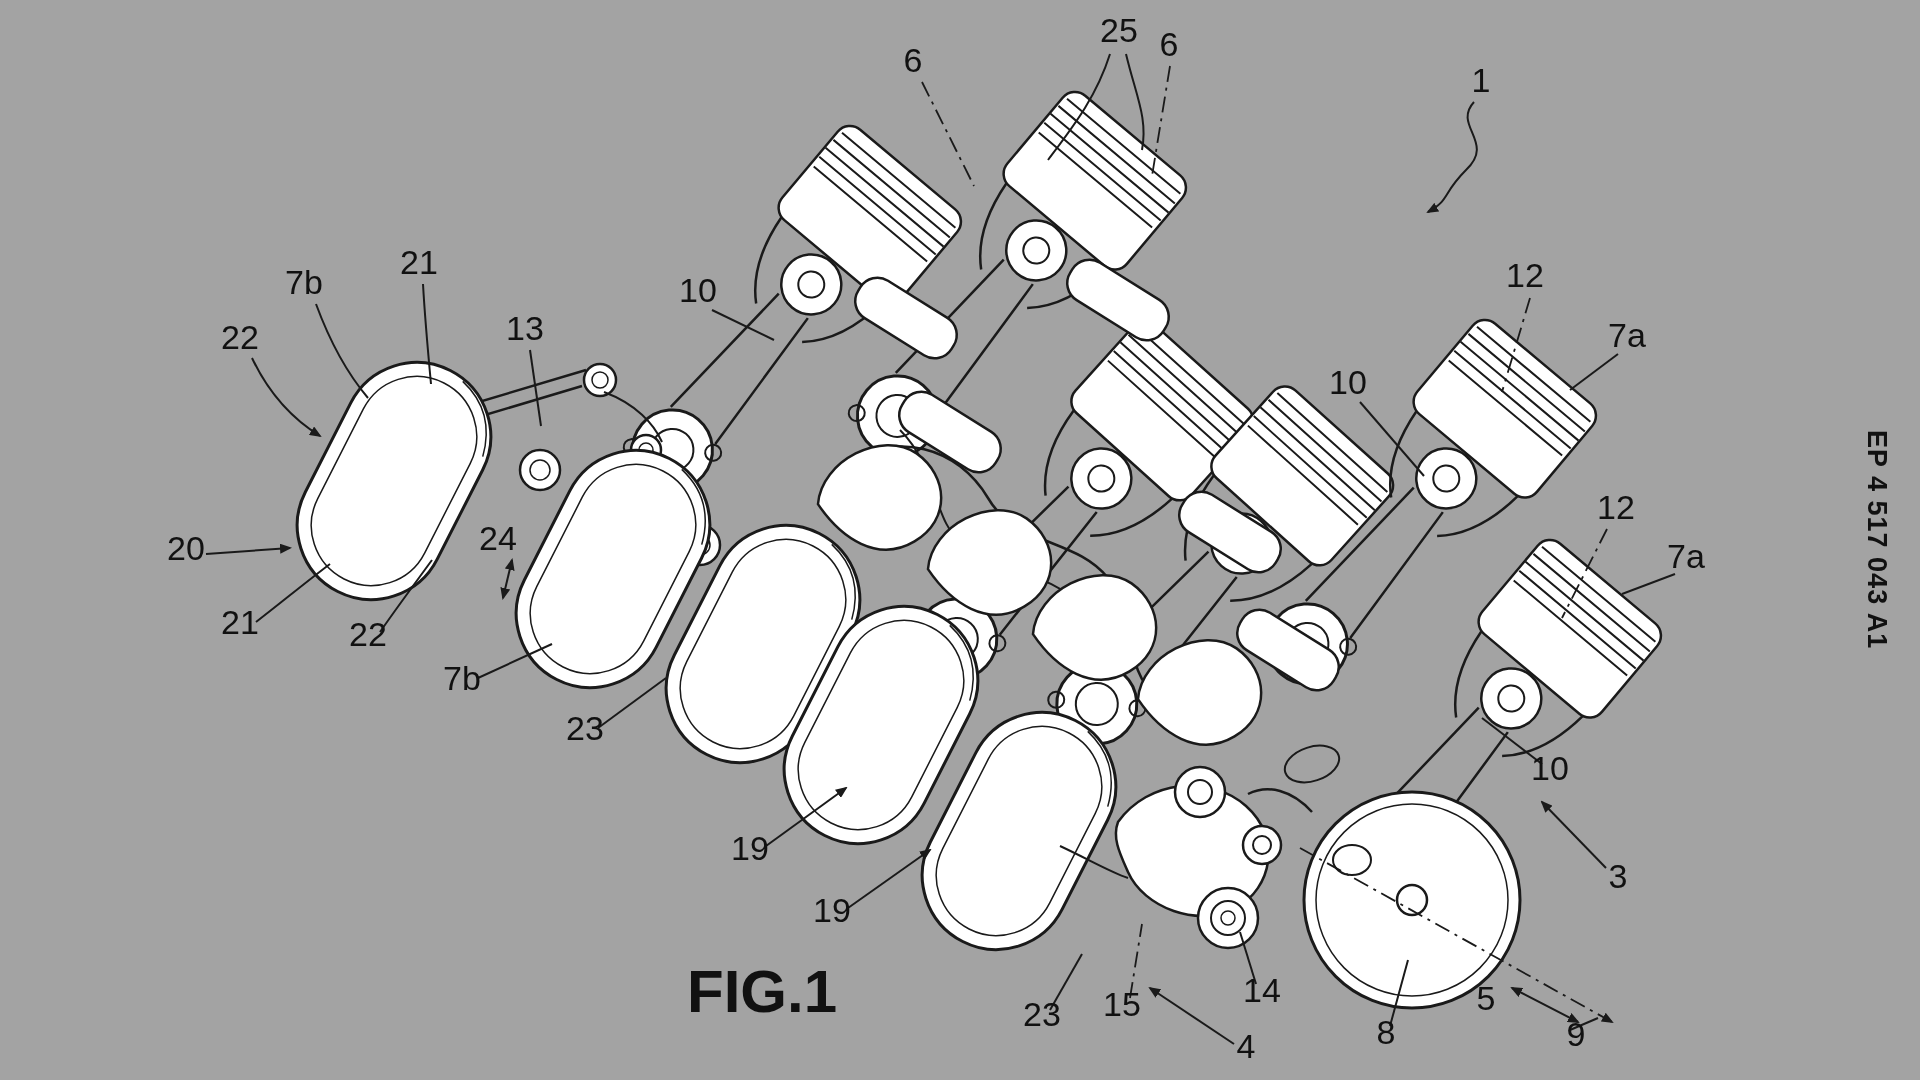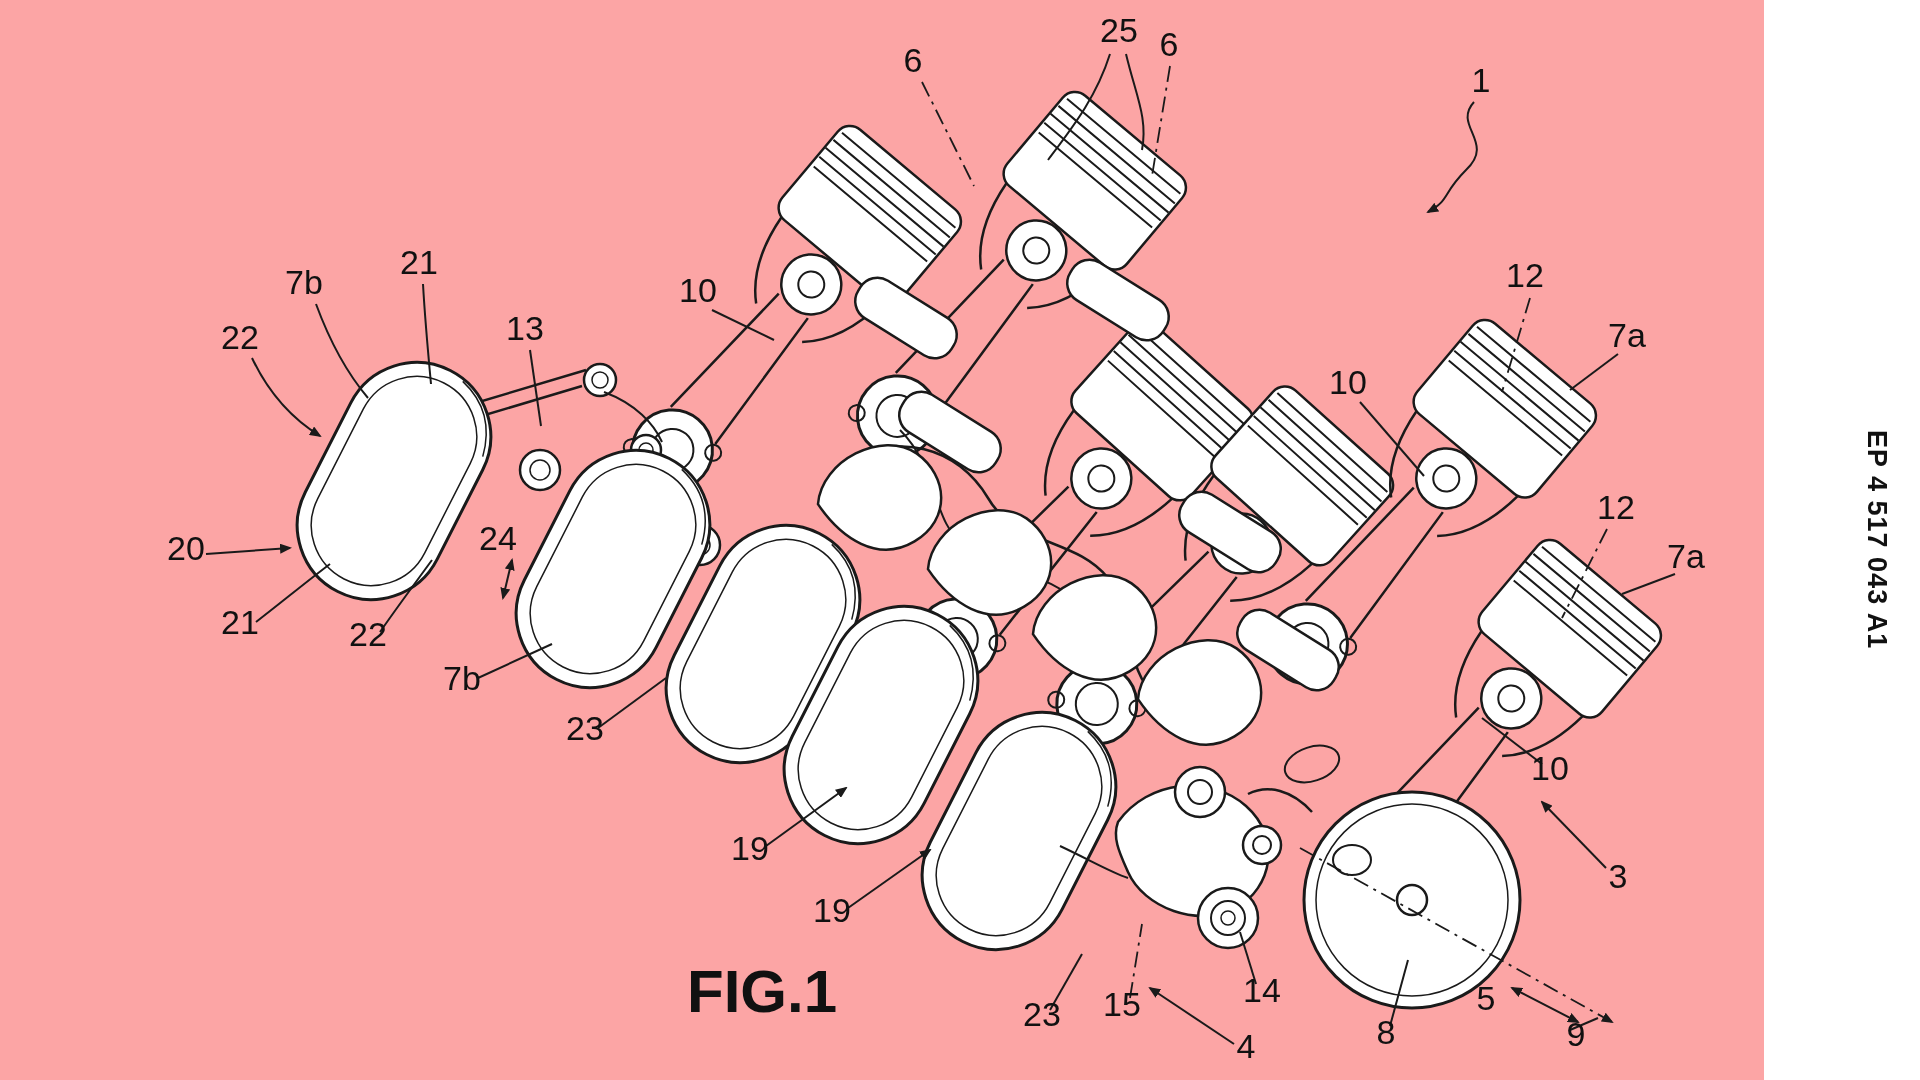--- a/index.html
+++ b/index.html
@@ -1,17 +1,17 @@
 <!DOCTYPE html>
 <html><head>
 <meta charset="utf-8">
 <style>
   html,body{margin:0;padding:0;}
   body{width:1920px;height:1080px;background:#ffffff;overflow:hidden;font-family:"Liberation Sans",sans-serif;}
-  .page{position:relative;width:1764px;height:1080px;background:#fca5a5;text-decoration:underline;}
+  .page{position:relative;width:1920px;height:1080px;background:#a3a3a3;text-decoration:underline;}
   svg{display:block;}
   
   .st3 {fill:#fff;stroke:#1a1a1a;stroke-width:3;}
   .st25{fill:#fff;stroke:#1a1a1a;stroke-width:2.5;}
   .ln25{fill:none;stroke:#1a1a1a;stroke-width:2.5;}
   .ln2 {fill:none;stroke:#1a1a1a;stroke-width:2;}
   .ln15{fill:none;stroke:#1a1a1a;stroke-width:1.5;}
   .leader{fill:none;stroke:#1a1a1a;stroke-width:2;}
   .dashdot{fill:none;stroke:#1a1a1a;stroke-width:1.8;stroke-dasharray:16 6 3 6;}
   

